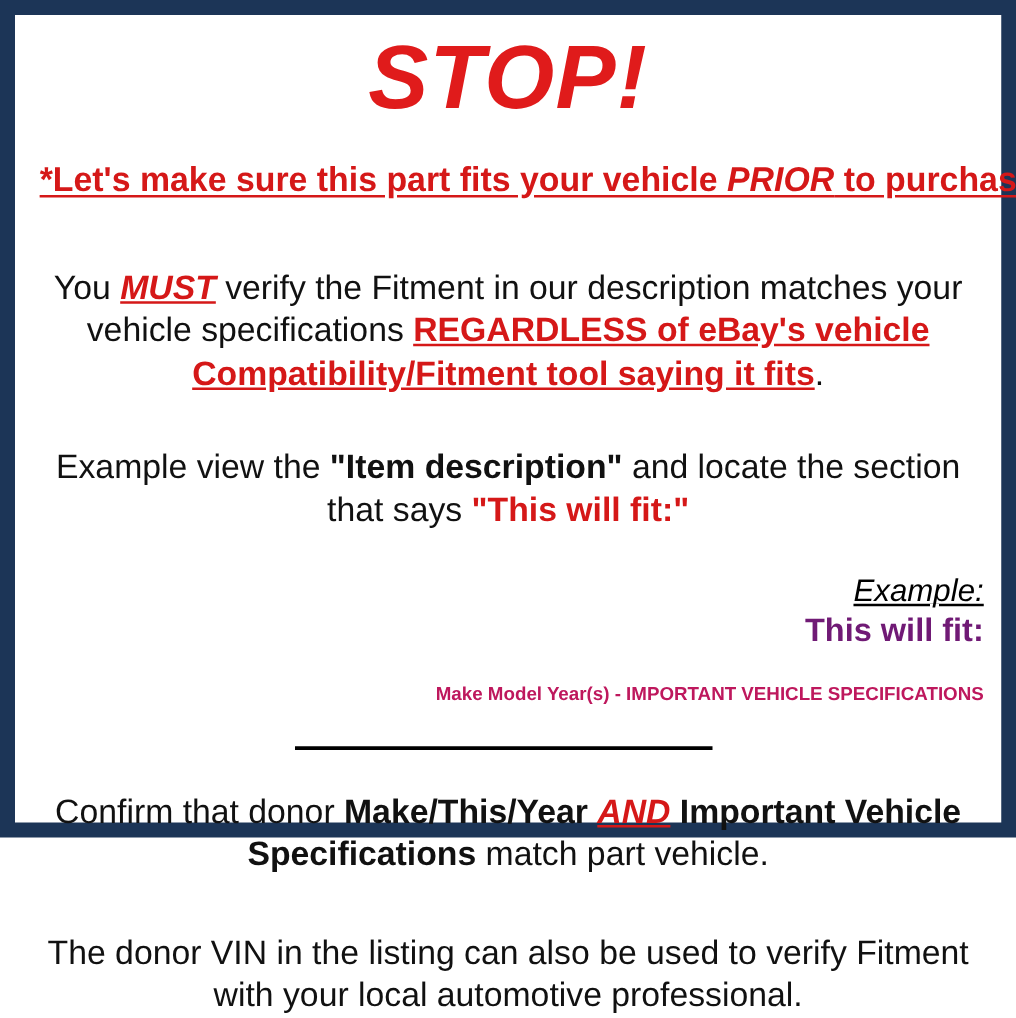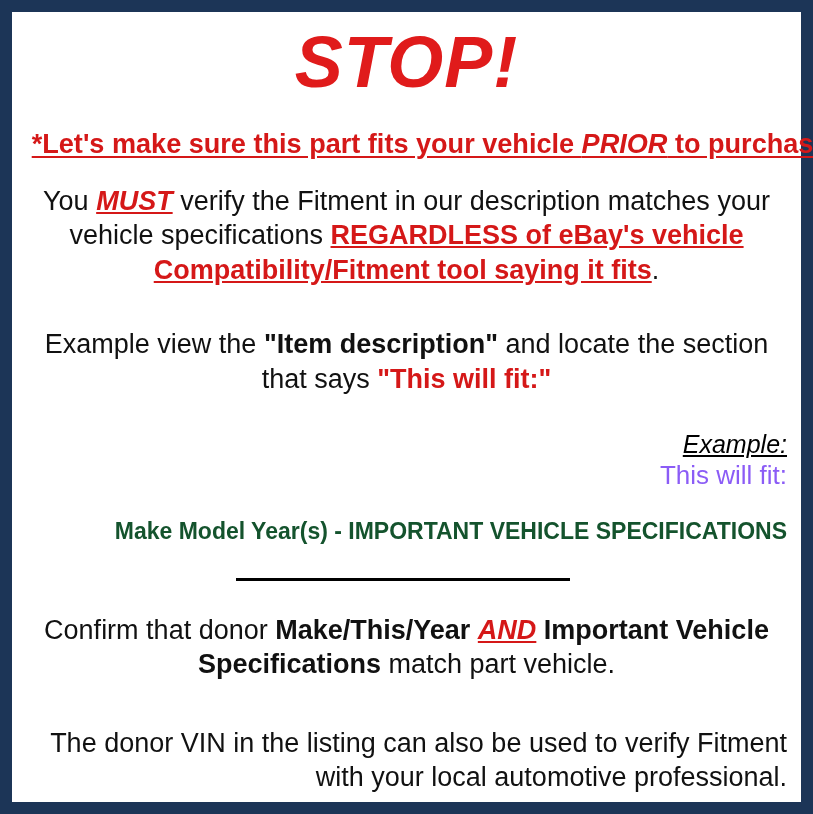--- a/index.html
+++ b/index.html
@@ -10,21 +10,21 @@
   body {
     width: 813px;
     height: 814px;
     overflow: hidden;
     font-family: "Liberation Sans", sans-serif;
   }
 
   #notice-card {
     box-sizing: border-box;
     width: 813px;
-    height: 814px;
+    height: 670px;
     border: 12px solid #1c3557;
     background: #ffffff;
     position: relative;
   }
 
   #notice-body {
     box-sizing: border-box;
     width: 100%;
     height: 100%;
     padding: 4px 14px 0 14px;
@@ -59,24 +59,24 @@
     font-style: italic;
   }
 
   
   .para {
     font-size: 27px;
     line-height: 1.28;
     color: #111111;
     margin: 0 auto;
   }
-  .para.p1 { margin-top: 24px; max-width: 775px; }
+  .para.p1 { margin-top: 53px; max-width: 775px; }
   .para.p2 { margin-top: 40px; max-width: 785px; }
   .para.p4 { margin-top: 28px; max-width: 770px; }
-  .para.p5 { margin-top: 44px; max-width: 785px; text-align: right; }
+  .para.p5 { margin-top: 44px; max-width: 785px; }
 
   .b { font-weight: bold; }
   .redb { color: #d51818; font-weight: bold; }
   .must {
     color: #d51818;
     font-weight: bold;
     font-style: italic;
     text-decoration: underline;
     text-underline-offset: 2px;
   }
@@ -95,29 +95,29 @@
   .example-label {
     font-size: 25px;
     font-style: italic;
     color: #000000;
     text-decoration: underline;
     text-underline-offset: 2px;
     line-height: 1.12;
   }
   .example-fit {
     font-size: 26px;
-    font-weight: normal;
-    color: #8b5cf6;
+    font-weight: bold;
+    color: #701a75;
     line-height: 1.2;
     margin-top: 2px;
   }
   .example-spec {
-    font-size: 23px;
+    font-size: 15px;
     font-weight: bold;
-    color: #14532d;
+    color: #be185d;
     margin-top: 26px;
     white-space: nowrap;
   }
 
   
   .divider-wrap {
     margin-top: 30px;
     height: 10px;
     position: relative;
   }

